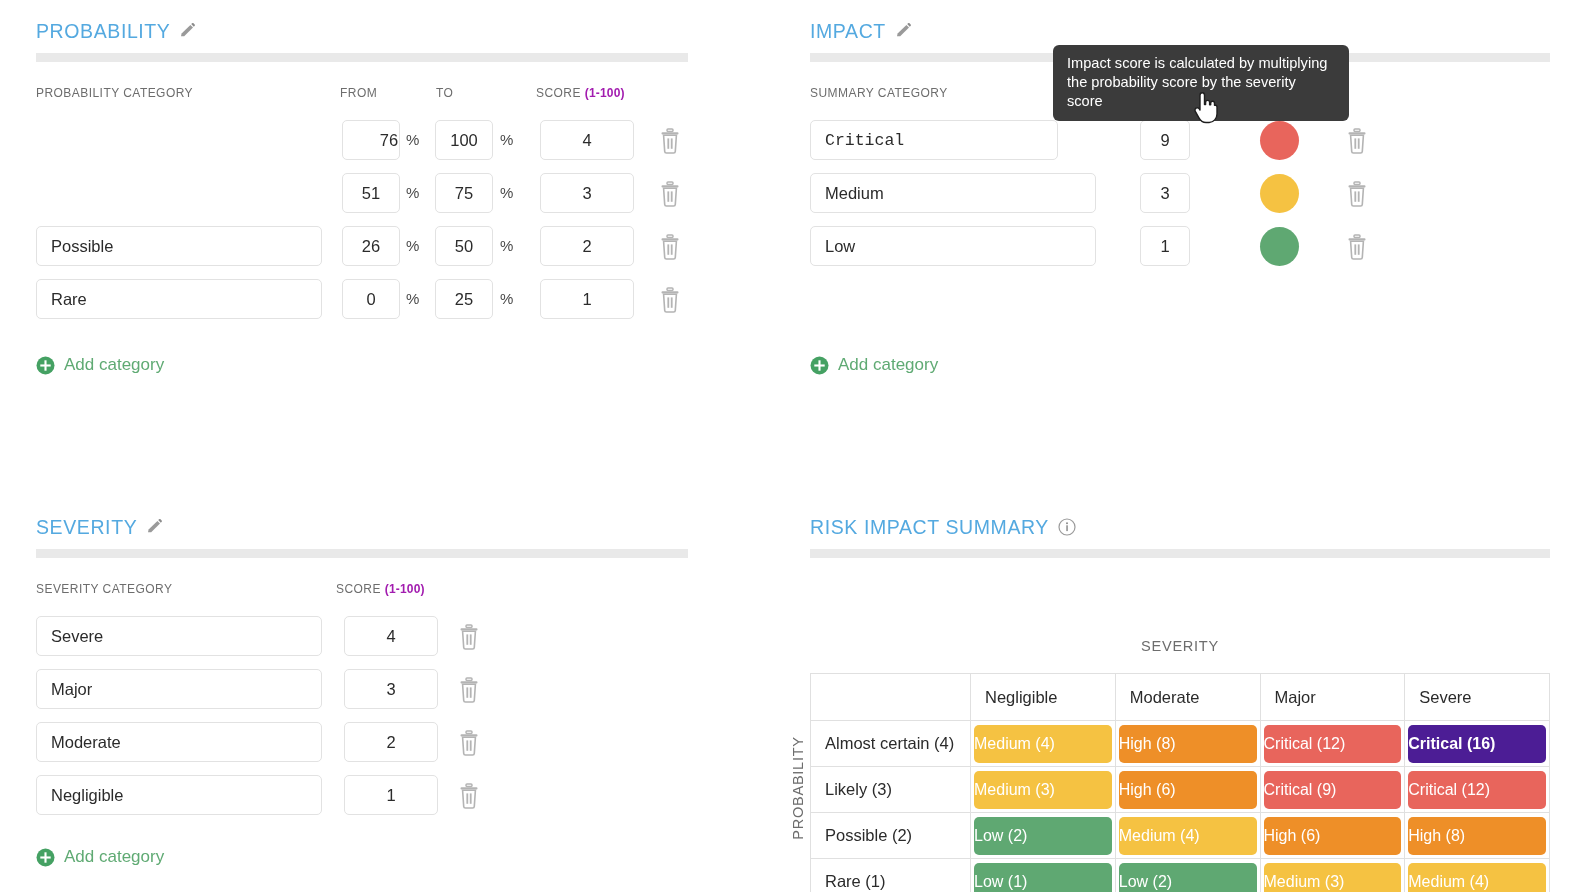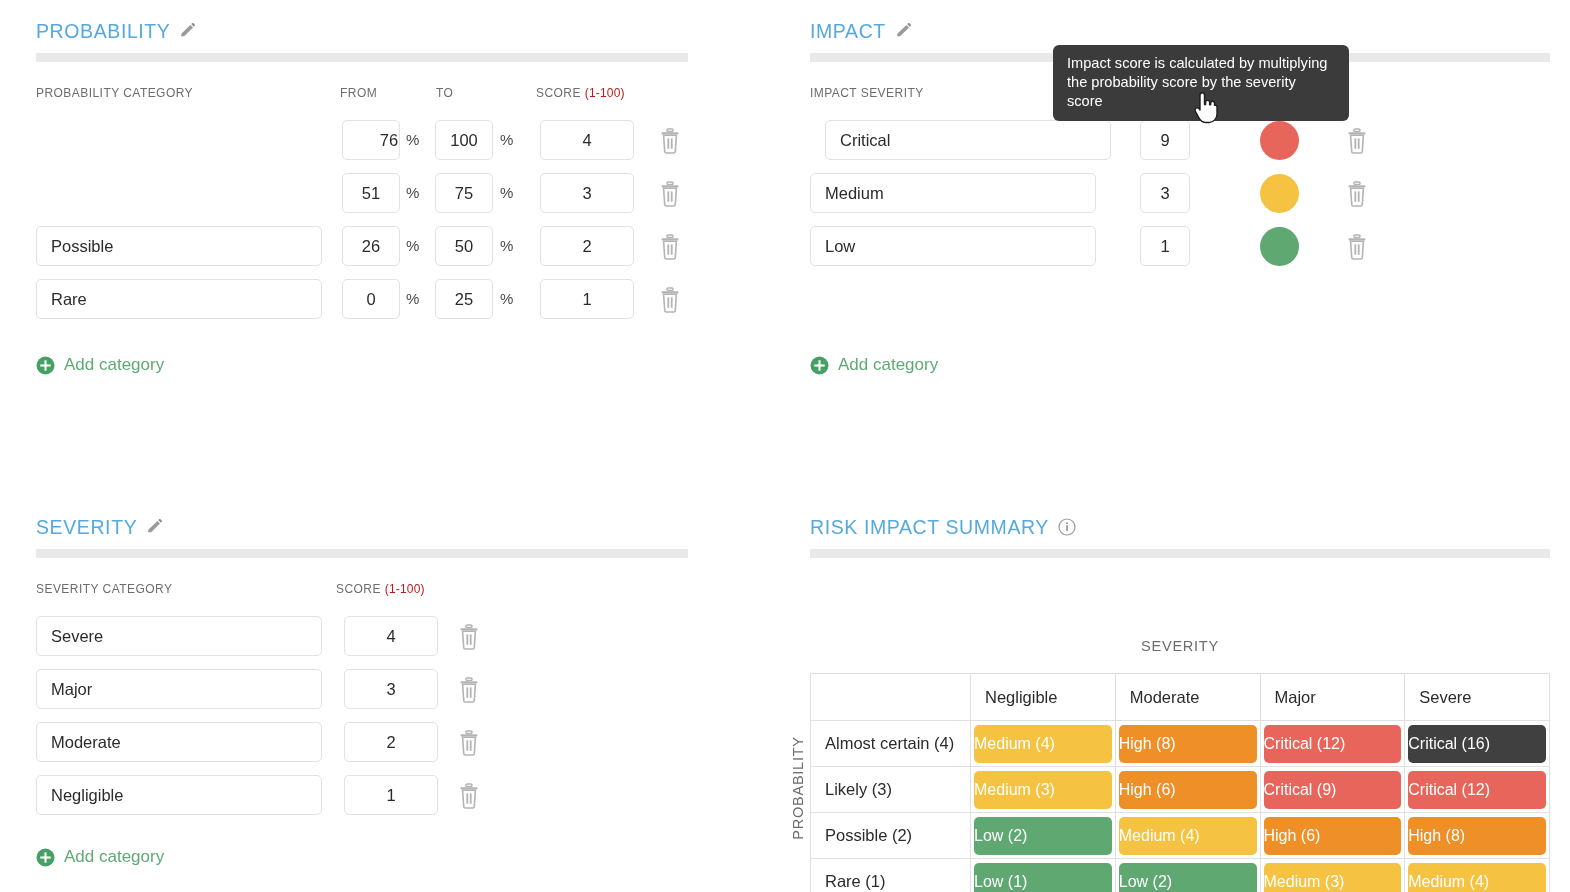--- a/index.html
+++ b/index.html
@@ -45,21 +45,21 @@
   
   .col-head {
     position: relative;
     height: 28px;
     margin-top: 24px;
     color: #6d6d6d;
     font-size: 12px;
     letter-spacing: .45px;
   }
   .col-head span { position: absolute; top: 0; white-space: nowrap; }
-  .col-head .dim { color: #b91c1c; letter-spacing:.2px; }
+  .col-head .dim { color: #a21caf; letter-spacing:.2px;font-weight:bold; }
 
   
   .rows { position: relative; margin-top: 6px; }
   .row { position: relative; height: 53px; }
 
   .fld {
     position: absolute;
     border: 1px solid #e2e2e2;
     border-radius: 5px;
     background: #fff;
@@ -258,28 +258,28 @@
       <span style="cursor:pointer;">
         <svg class="pencil-icon" viewBox="0 0 18 18">
           <path d="M2 14.2 L2.6 11.6 L11.4 2.9 L14 5.5 L5.2 14.2 Z" fill="#9a9a9a"></path>
           <path d="M12.2 2.1 L13.1 1.2 C13.5 .8 14.1 .8 14.5 1.2 L15.7 2.4 C16.1 2.8 16.1 3.4 15.7 3.8 L14.8 4.7 Z" fill="#8c8c8c"></path>
         </svg>
       </span>
     </div>
     <div class="head-rule"></div>
 
     <div class="col-head" style="margin-left:20px;">
-      <span style="left:0px;">IMPACT SEVERITY</span>
+      <span style="left:0px;">SUMMARY CATEGORY</span>
       <span style="left:316px;">ABOVE SCORE</span>
       <span style="left:461px;">COLOR</span>
     </div>
 
     <div class="rows" id="impact-rows" style="margin-left:20px;">
         <div class="row">
-          <div class="fld" style="left:15px;  top:0px; width:286px;">Critical</div>
+          <div class="fld" style="left:0px;  top:0px; width:248px;font-family:Liberation Mono, monospace;">Critical</div>
           <div class="fld num" style="left:330px;top:0px; width:50px;">9</div>
           <span class="swatch" style="left:450px; top:1px; background:#e8655c;"></span>
           <button class="trash-btn" style="left:535px;"><svg viewBox="0 0 24 26" width="24" height="26">
               <rect x="9" y="1" width="6" height="2.6" rx="1" fill="none" stroke="#b4b4b4" stroke-width="1.5"></rect>
               <rect x="3.5" y="4.2" width="17" height="2.3" rx="1" fill="#b4b4b4"></rect>
               <path d="M5.6 7.2 L18.4 7.2 L17.3 23.4 C17.25 24.4 16.5 25 15.6 25 L8.4 25 C7.5 25 6.75 24.4 6.7 23.4 Z" fill="none" stroke="#b4b4b4" stroke-width="1.6"></path>
               <rect x="9.4" y="10.4" width="1.8" height="10.4" fill="#b4b4b4"></rect>
               <rect x="12.8" y="10.4" width="1.8" height="10.4" fill="#b4b4b4"></rect>
             </svg></button>
         </div>
@@ -425,21 +425,21 @@
               <td>
                 <span class="chip" style="background:#f5c242;">Medium (4)</span>
               </td>
               <td>
                 <span class="chip" style="background:#ee8f28;">High (8)</span>
               </td>
               <td>
                 <span class="chip" style="background:#e8655c;">Critical (12)</span>
               </td>
               <td>
-                <span class="chip" style="background:#404040;">Critical (16)</span>
+                <span class="chip" style="background:#4c1d95;font-weight:bold;">Critical (16)</span>
               </td>
             </tr>
             <tr>
               <td class="rcell">Likely (3)</td>
               <td>
                 <span class="chip" style="background:#f5c242;">Medium (3)</span>
               </td>
               <td>
                 <span class="chip" style="background:#ee8f28;">High (6)</span>
               </td>

